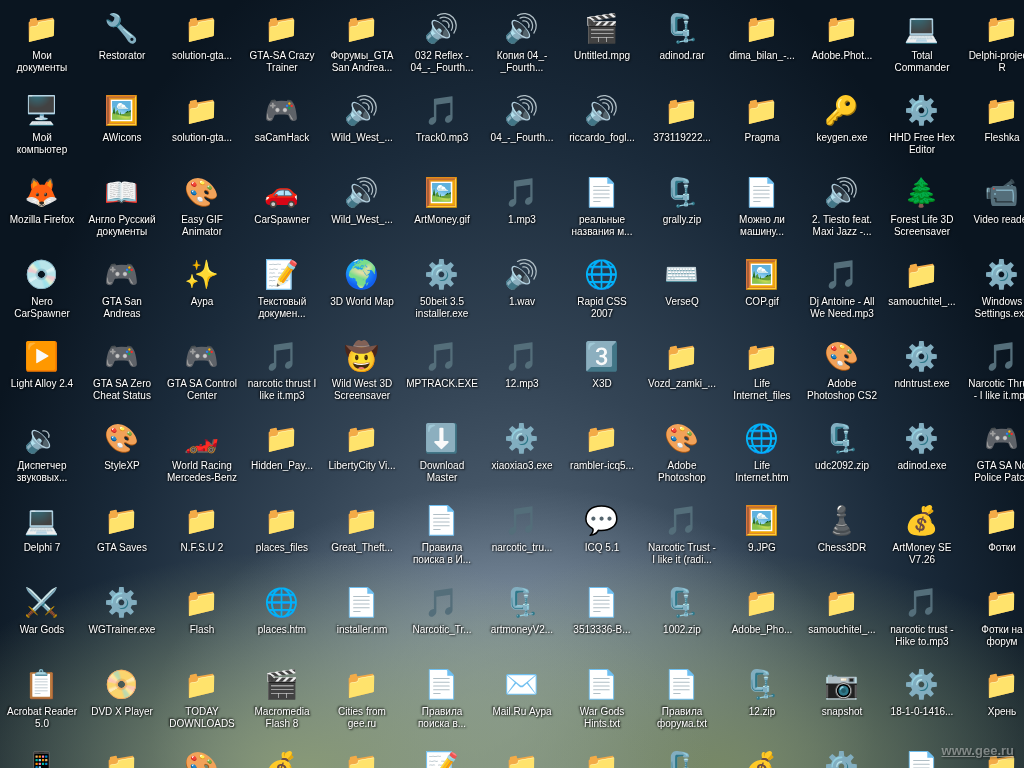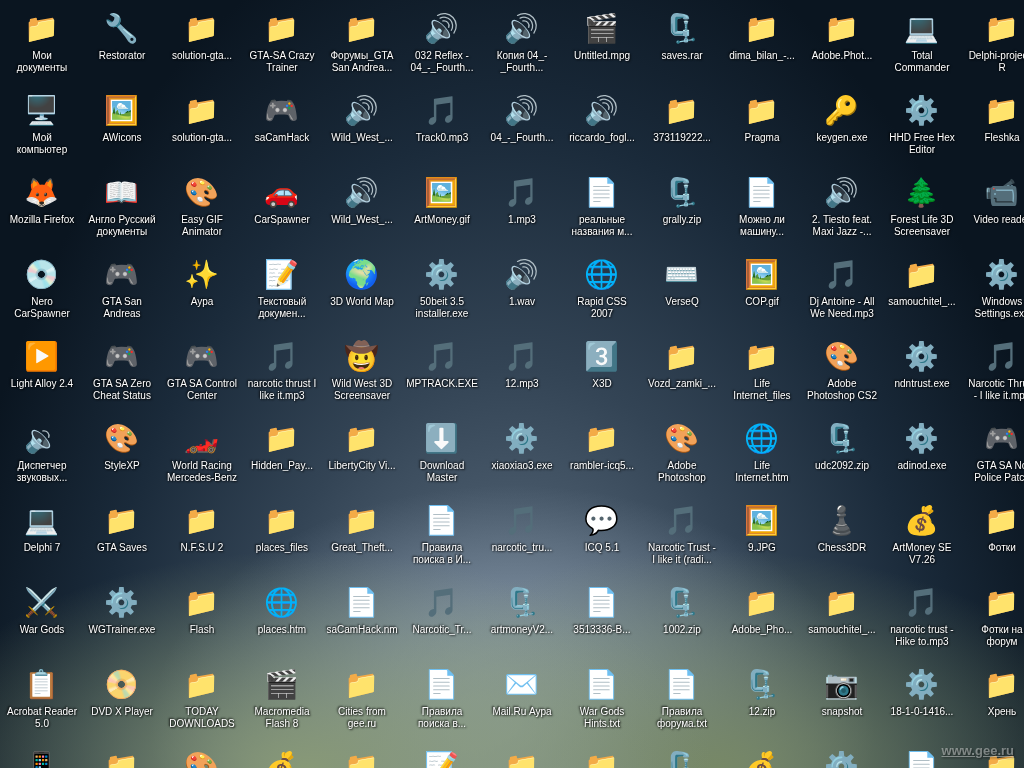--- a/index.html
+++ b/index.html
@@ -124,21 +124,21 @@
     <div class="icon">
       <div class="icon-img">🔊</div>
       <div class="icon-label">Копия 04_-_Fourth...</div>
     </div>
     <div class="icon">
       <div class="icon-img">🎬</div>
       <div class="icon-label">Untitled.mpg</div>
     </div>
     <div class="icon">
       <div class="icon-img">🗜️</div>
-      <div class="icon-label">saves.rar</div>
+      <div class="icon-label">adinod.rar</div>
     </div>
     <div class="icon">
       <div class="icon-img">📁</div>
       <div class="icon-label">dima_bilan_-...</div>
     </div>
     <div class="icon">
       <div class="icon-img">📁</div>
       <div class="icon-label">Adobe.Phot...</div>
     </div>
     <div class="icon">
@@ -472,21 +472,21 @@
     <div class="icon">
       <div class="icon-img">📁</div>
       <div class="icon-label">Flash</div>
     </div>
     <div class="icon">
       <div class="icon-img">🌐</div>
       <div class="icon-label">places.htm</div>
     </div>
     <div class="icon">
       <div class="icon-img">📄</div>
-      <div class="icon-label">saCamHack.nm</div>
+      <div class="icon-label">installer.nm</div>
     </div>
     <div class="icon">
       <div class="icon-img">🎵</div>
       <div class="icon-label">Narcotic_Tr...</div>
     </div>
     <div class="icon">
       <div class="icon-img">🗜️</div>
       <div class="icon-label">artmoneyV2...</div>
     </div>
     <div class="icon">

